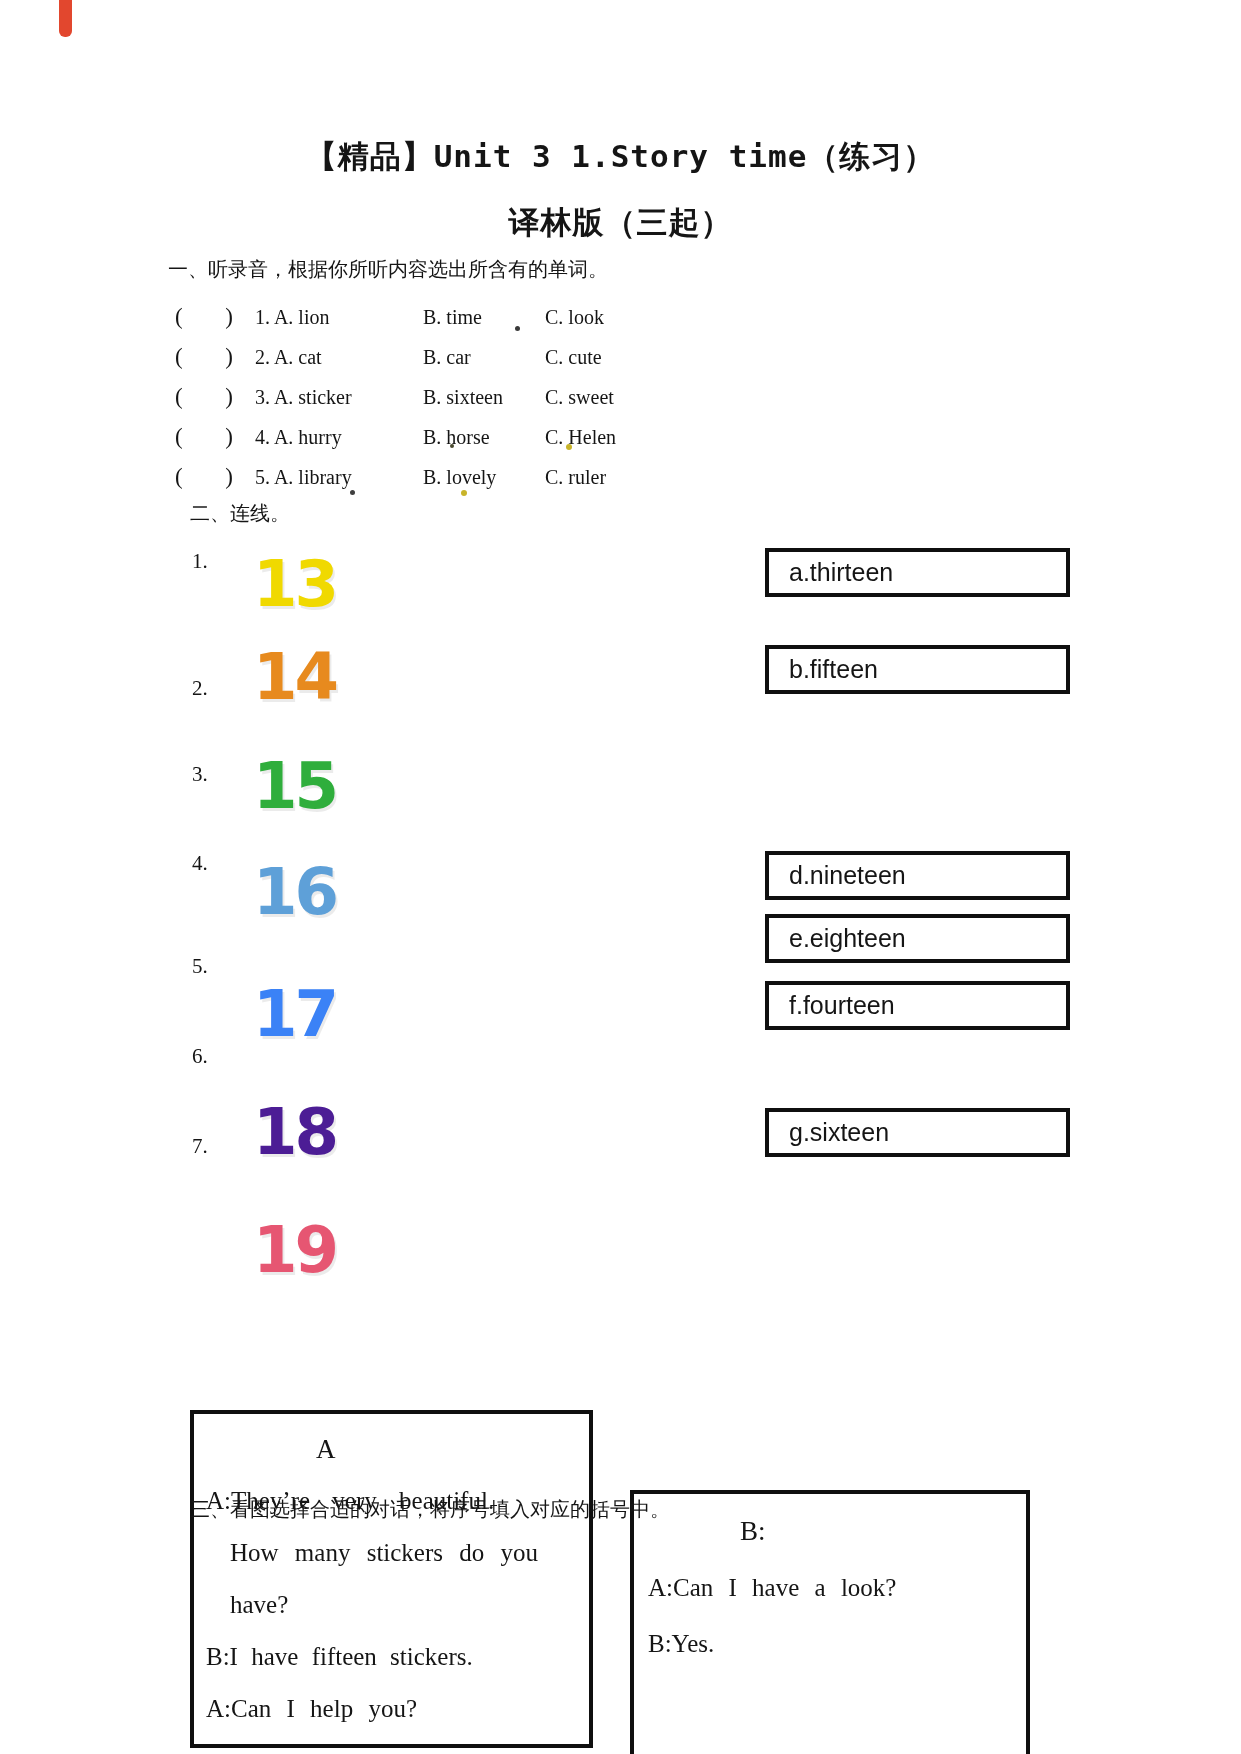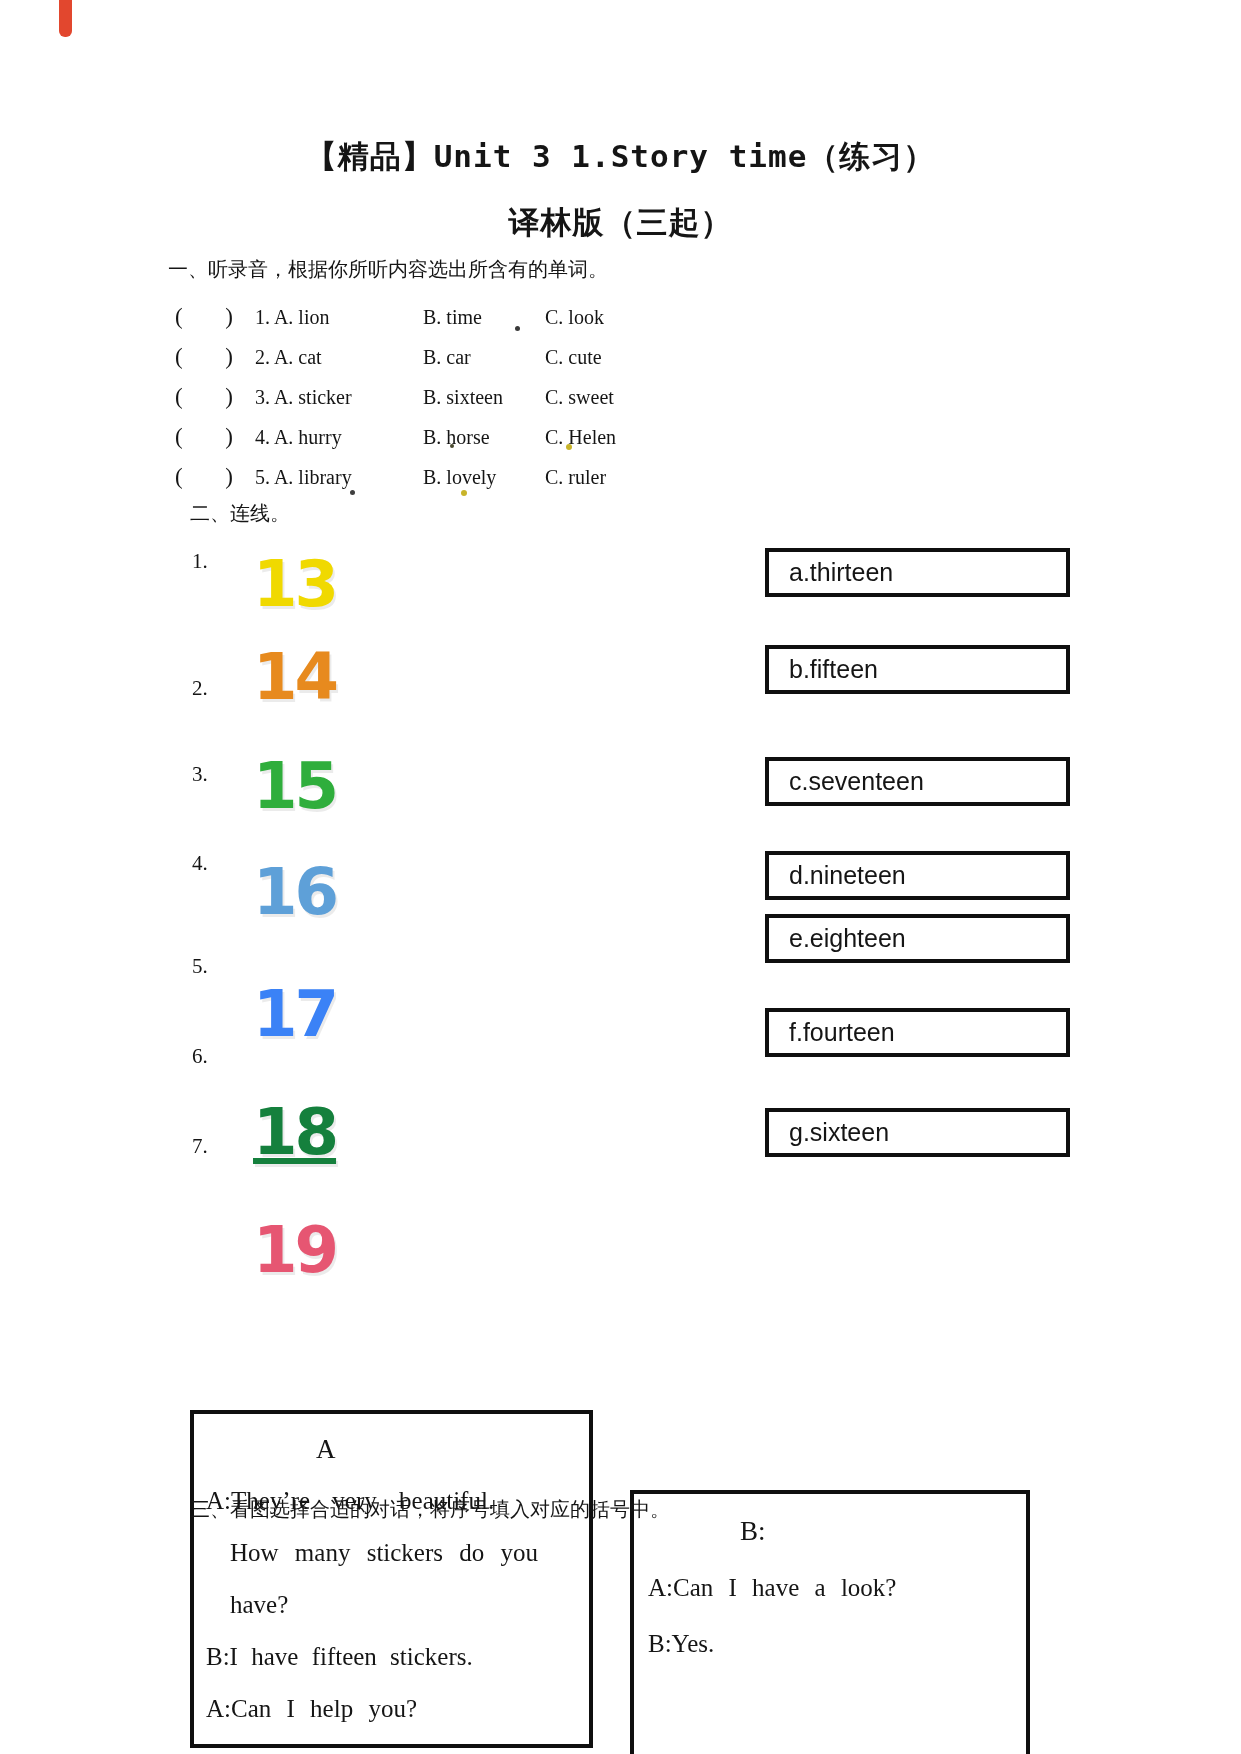--- a/index.html
+++ b/index.html
@@ -30,21 +30,21 @@
   .bubble{position:absolute;left:253px;font-family:"DejaVu Sans",sans-serif;font-weight:900;
           font-size:64px;letter-spacing:-3px;line-height:1;
           text-shadow:2px 3px 0 rgba(0,0,0,0.08);}
   .b13{top:552px;}.b14{top:645px;}.b15{top:754px;}.b16{top:860px;}
   .b17{top:982px;}.b18{top:1100px;}.b19{top:1218px;}
 
   .opt-box{position:absolute;left:765px;width:277px;height:41px;border:4px solid #0f0f0f;
            background:#ffffff;font-family:"Liberation Sans",sans-serif;font-size:25px;
            line-height:41px;padding-left:20px;}
   .oa{top:548px;}.ob{top:645px;}.oc{top:757px;}.od{top:851px;}
-  .oe{top:914px;}.of{top:1008px;}.og{top:1108px;}
+  .oe{top:914px;}.of{top:981px;}.og{top:1108px;}
 
   
   .s3-head{position:absolute;left:190px;top:1496px;font-size:20px;z-index:6;}
 
   .dlg{position:absolute;border:4px solid #0f0f0f;background:#ffffff;font-size:25px;}
   .dlg-a{left:190px;top:1410px;width:395px;height:330px;overflow:hidden;z-index:2;}
   .dlg-b{left:630px;top:1490px;width:392px;height:290px;z-index:2;}
   .dlg-a .dlg-title{margin:20px 0 10px 122px;font-size:27px;}
   .dlg-b .dlg-title{margin:22px 0 0 106px;font-size:27px;}
   .dlg-a .ln{line-height:52px;white-space:nowrap;padding-left:12px;}
@@ -139,26 +139,25 @@
   <div class="s2-num n4">4.</div>
   <div class="s2-num n5">5.</div>
   <div class="s2-num n6">6.</div>
   <div class="s2-num n7">7.</div>
 
   <div class="bubble b13" style="color: rgb(240, 217, 0);">13</div>
   <div class="bubble b14" style="color: rgb(231, 138, 30);">14</div>
   <div class="bubble b15" style="color: rgb(47, 174, 60);">15</div>
   <div class="bubble b16" style="color: rgb(94, 160, 216);">16</div>
   <div class="bubble b17" style="color: #3b82f6;">17</div>
-  <div class="bubble b18" style="color: #15803d; text-decoration: underline;">18</div>
+  <div class="bubble b18" style="color: #4c1d95;">18</div>
   <div class="bubble b19" style="color: rgb(230, 86, 114);">19</div>
 
   <div class="opt-box oa">a.thirteen</div>
   <div class="opt-box ob">b.fifteen</div>
-  <div class="opt-box oc">c.seventeen</div>
   <div class="opt-box od">d.nineteen</div>
   <div class="opt-box oe">e.eighteen</div>
   <div class="opt-box of">f.fourteen</div>
   <div class="opt-box og">g.sixteen</div>
 
   <div class="s3-head">三、看图选择合适的对话，将序号填入对应的括号中。</div>
 
   <div class="dlg dlg-a">
     <div class="dlg-title">A</div>
     <div class="ln ln-a1">A:They’re very beautiful.</div>

